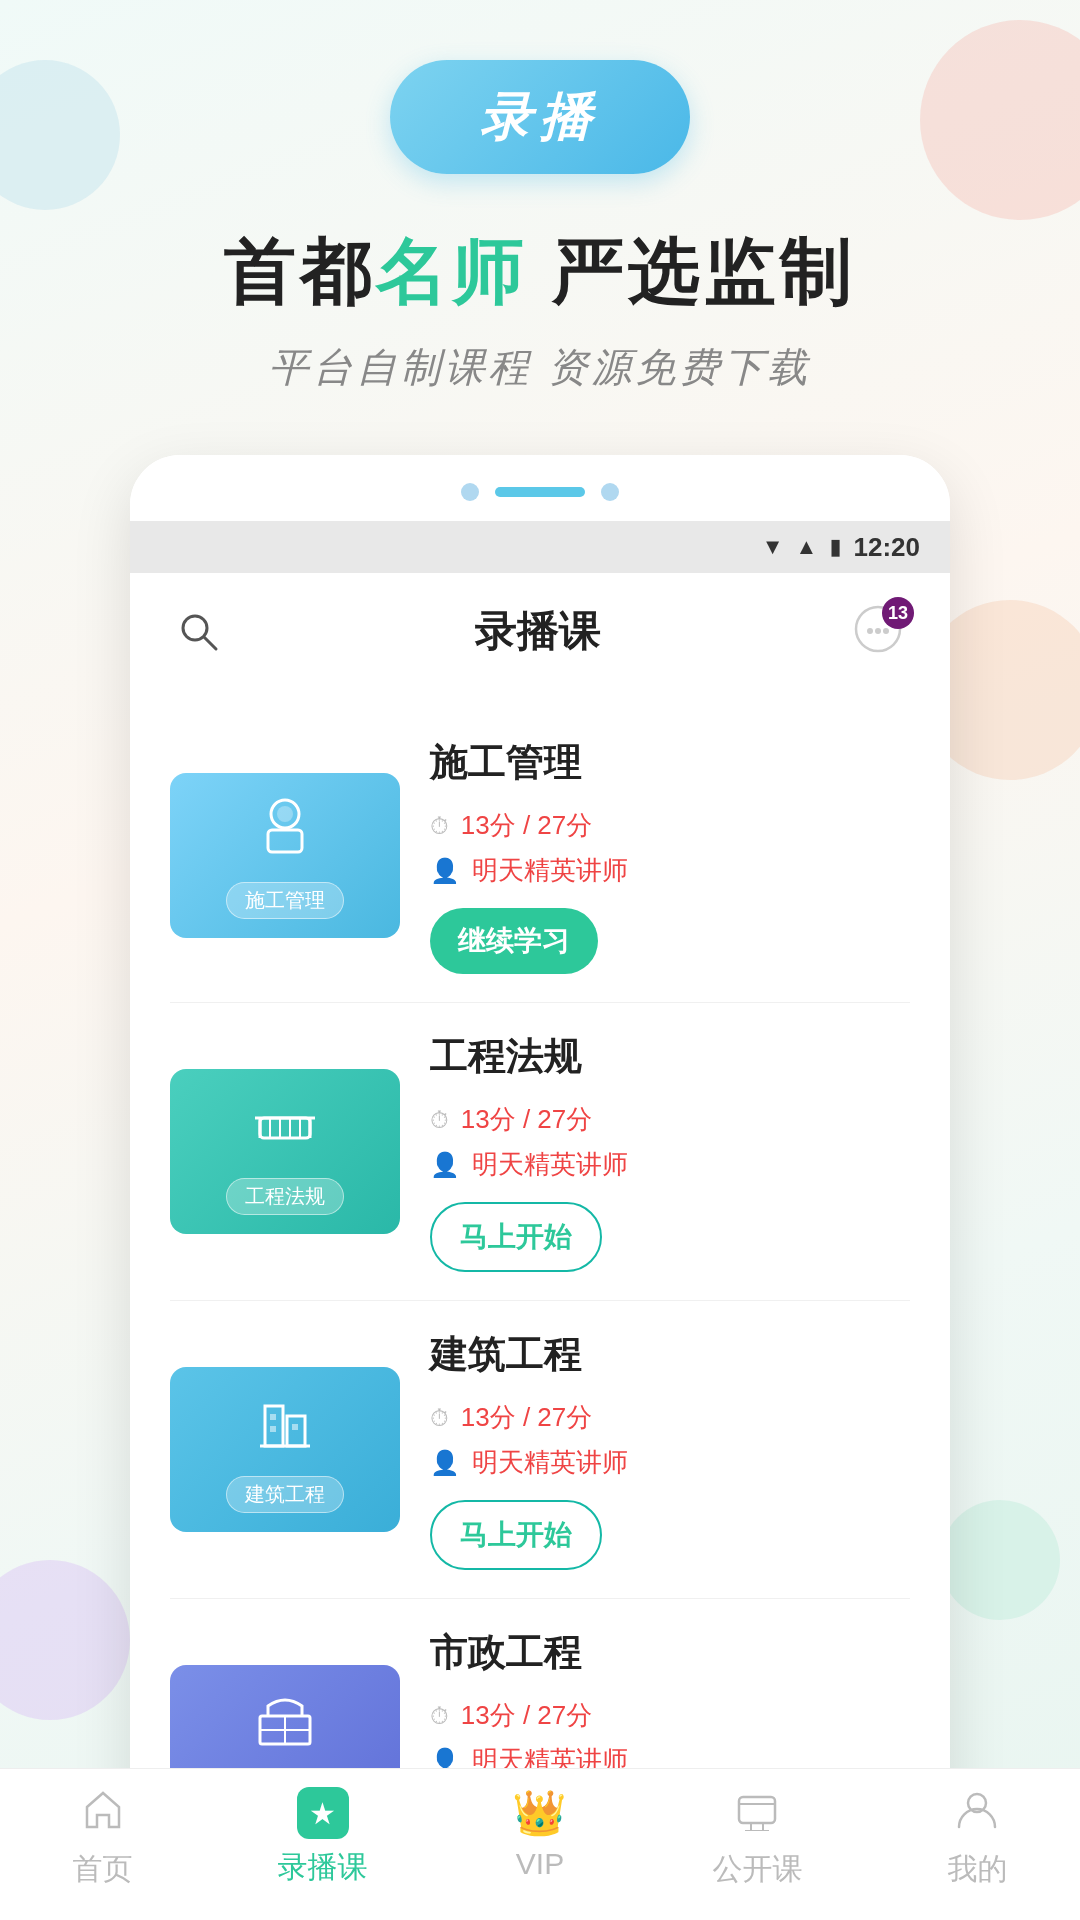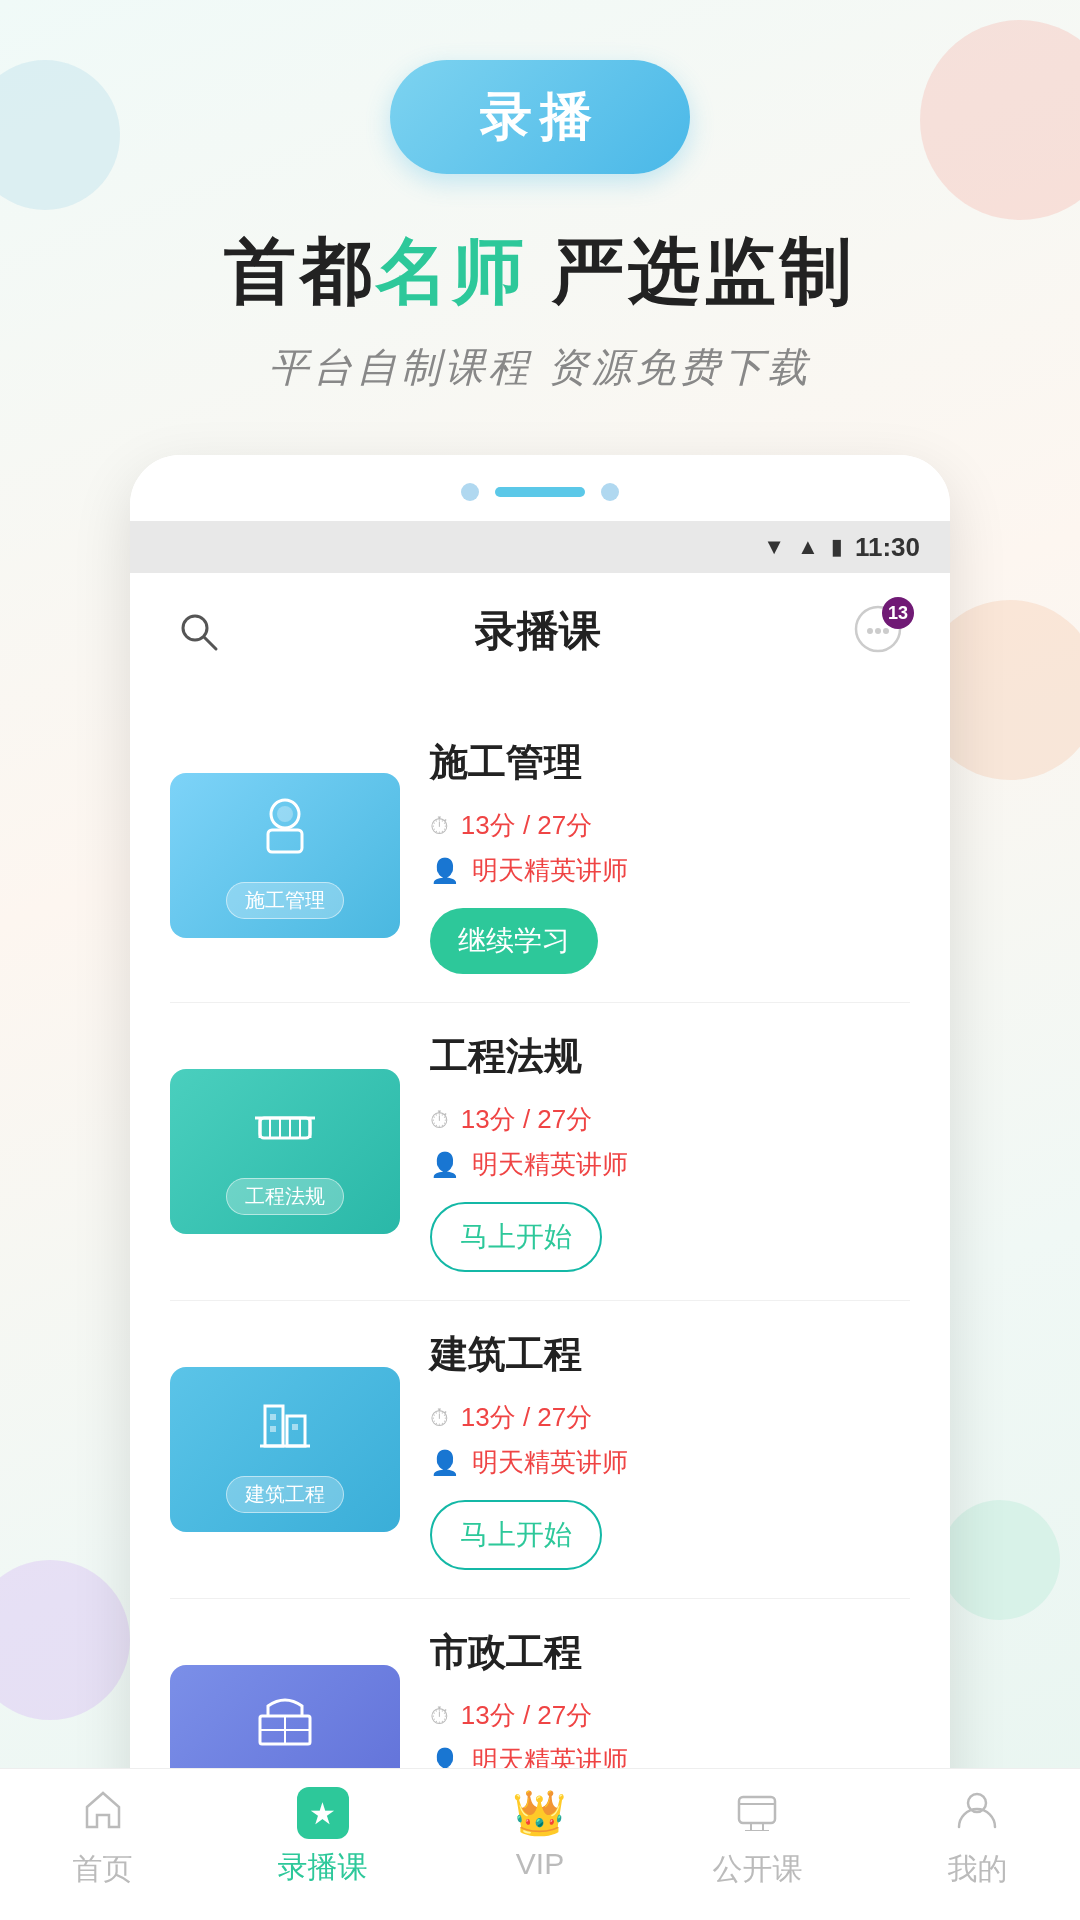--- a/index.html
+++ b/index.html
@@ -56,20 +56,21 @@
     .lubo-btn {
       background: linear-gradient(135deg, #7dd3f0, #4ab8e8);
       color: white;
       font-size: 52px;
       font-weight: 600;
       padding: 22px 90px;
       border-radius: 60px;
       letter-spacing: 8px;
       box-shadow: 0 8px 24px rgba(74,184,232,0.3);
       margin-bottom: 50px;
+      font-style: italic;
     }
 
     .headline {
       font-size: 72px;
       font-weight: 700;
       color: #222;
       letter-spacing: 4px;
       margin-bottom: 20px;
     }
     .headline .highlight {
@@ -247,21 +248,21 @@
     .clock-icon, .person-icon {
       font-size: 24px;
       color: #bbb;
     }
 
     .action-btn {
       display: inline-block;
       padding: 14px 28px;
       border-radius: 40px;
       font-size: 28px;
-      font-weight: 400;
+      font-weight: 700;
       text-align: center;
       margin-top: 10px;
     }
     .btn-continue {
       background: #2dc89a;
       color: white;
     }
     .btn-start {
       background: white;
       color: #2dc89a;
@@ -334,21 +335,21 @@
   <div class="dots-bar">
     <div class="dot"></div>
     <div class="dot-line"></div>
     <div class="dot"></div>
   </div>
 
   <div class="status-bar">
     <span class="signal-icon">▼</span>
     <span class="signal-icon">▲</span>
     <span class="signal-icon">▮</span>
-    <span class="time">11:30</span>
+    <span class="time">12:20</span>
   </div>
 
   <div class="app-header">
     <div class="search-icon-wrap">
       <svg width="44" height="44" viewBox="0 0 44 44" fill="none">
         <circle cx="19" cy="19" r="12" stroke="#555" stroke-width="3"></circle>
         <line x1="28" y1="28" x2="40" y2="40" stroke="#555" stroke-width="3" stroke-linecap="round"></line>
       </svg>
     </div>
     <div class="app-title">录播课</div>

